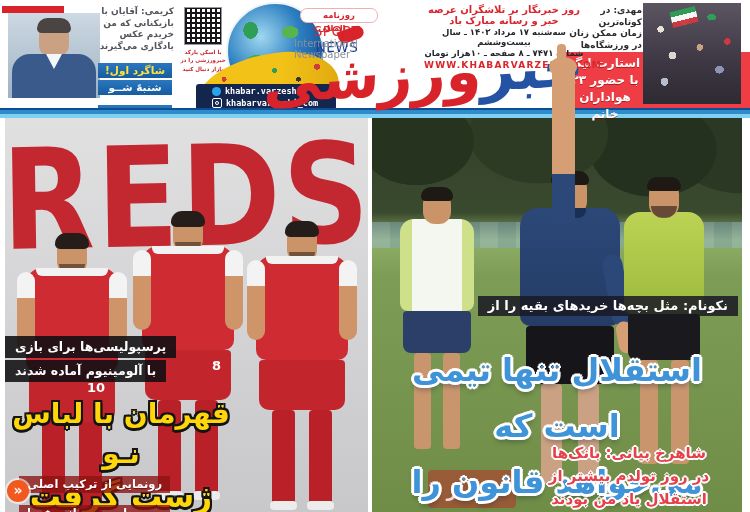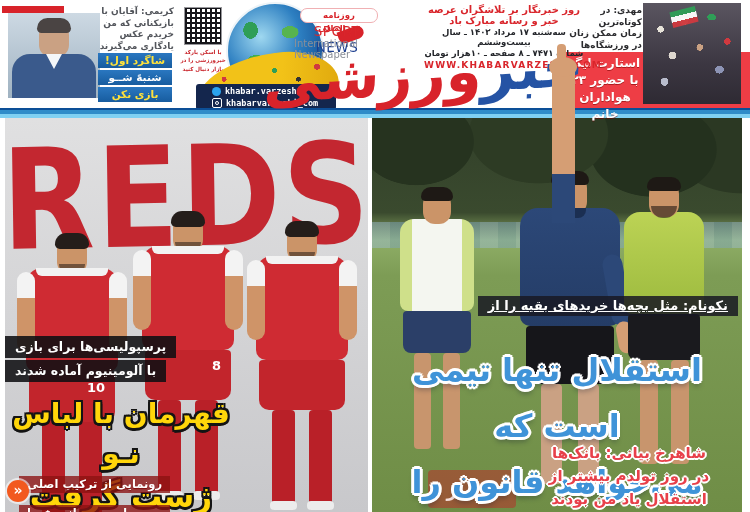--- a/index.html
+++ b/index.html
@@ -19,21 +19,21 @@
   .sm-body{position:absolute;left:4px;bottom:0;width:84px;height:44px;background:#3a5a8c;
            border-radius:18px 18px 0 0;}
   .sm-body::before{content:'';position:absolute;left:34px;top:0;width:0;height:0;
            border-left:8px solid transparent;border-right:8px solid transparent;
            border-top:15px solid #f4f6f8;}
   .karimi-quote{left:96px;top:6px;width:78px;font-size:9px;font-weight:bold;color:#53565c;
            line-height:1.28;text-align:right;}
   .ribbons{left:98px;top:53px;width:74px;}
   .ribbon{height:15px;margin-bottom:2px;background:linear-gradient(180deg,#2a77c0,#175c9f);
           text-align:center;font-size:10.5px;font-weight:900;line-height:15px;color:#fff;}
-  .ribbon.r-y{color:#ffe23a;}
+  .ribbon.r-y{color:#ffe23a;margin-top:10px;}
 
   
   .qr-wrap{left:177px;top:7px;width:52px;}
   .qr{width:36px;height:36px;margin:0 auto;background:#fff;border:1px solid #98989c;
       background-image:repeating-linear-gradient(0deg,#15151a 0 2px,transparent 2px 5px),
                        repeating-linear-gradient(90deg,#15151a 0 2px,#fff 2px 5px);}
   .qr-caption{margin-top:3px;text-align:center;font-size:5.5px;font-weight:bold;
       color:#c9252b;line-height:1.5;}
 
   
@@ -189,21 +189,21 @@
   .coach .shorts{width:88px;height:58px;margin:0 auto;background:#16161a;border-radius:4px 4px 10px 10px;}
   .coach .legs{display:flex;justify-content:center;gap:16px;}
   .coach .leg{width:21px;height:100px;background:#caa183;border-radius:4px;}
   .lime .torso{width:80px;height:102px;margin:-5px auto 0;border-radius:16px 16px 8px 8px;
       background:linear-gradient(180deg,#bcd355,#9cba3e);}
   .lime .shorts{width:72px;height:46px;margin:0 auto;background:#1a1a1e;border-radius:4px 4px 8px 8px;}
   .lime .legs{display:flex;justify-content:center;gap:13px;}
   .lime .leg{width:18px;height:104px;background:#c8956d;border-radius:4px;}
   .rp-cap{right:4px;top:178px;z-index:5;direction:rtl;}
   .rp-cap .strip{display:table;margin:0 0 3px auto;background:rgba(25,25,35,.85);color:#fff;
-      font-size:13px;font-weight:800;padding:2px 10px 3px;text-decoration:underline;}
+      font-size:13px;font-weight:800;padding:2px 10px 3px;}
   .blue-head{left:0;right:0;top:224px;text-align:center;direction:rtl;z-index:5;
       color:#3f93d8;font-weight:900;font-size:32px;line-height:56px;}
   .ow{text-shadow:-2px -2px 0 #fff,2px -2px 0 #fff,-2px 2px 0 #fff,2px 2px 0 #fff,
       -3px 0 0 #fff,3px 0 0 #fff,0 -3px 0 #fff,0 3px 0 #fff,0 5px 5px rgba(20,30,50,.35);}
   .rp-red{right:8px;top:324px;width:210px;text-align:center;direction:rtl;z-index:5;
       color:#e8404a;font-weight:900;font-size:15px;line-height:23px;}
   .owr{text-shadow:-1px -1px 0 #fff,1px -1px 0 #fff,-1px 1px 0 #fff,1px 1px 0 #fff,
       -2px 0 0 #fff,2px 0 0 #fff,0 -2px 0 #fff,0 2px 0 #fff;}
   .jaar{left:56px;bottom:4px;width:88px;height:38px;background:rgba(190,40,40,.5);
       border-radius:4px;color:rgba(255,238,238,.92);font-size:19px;font-weight:900;

